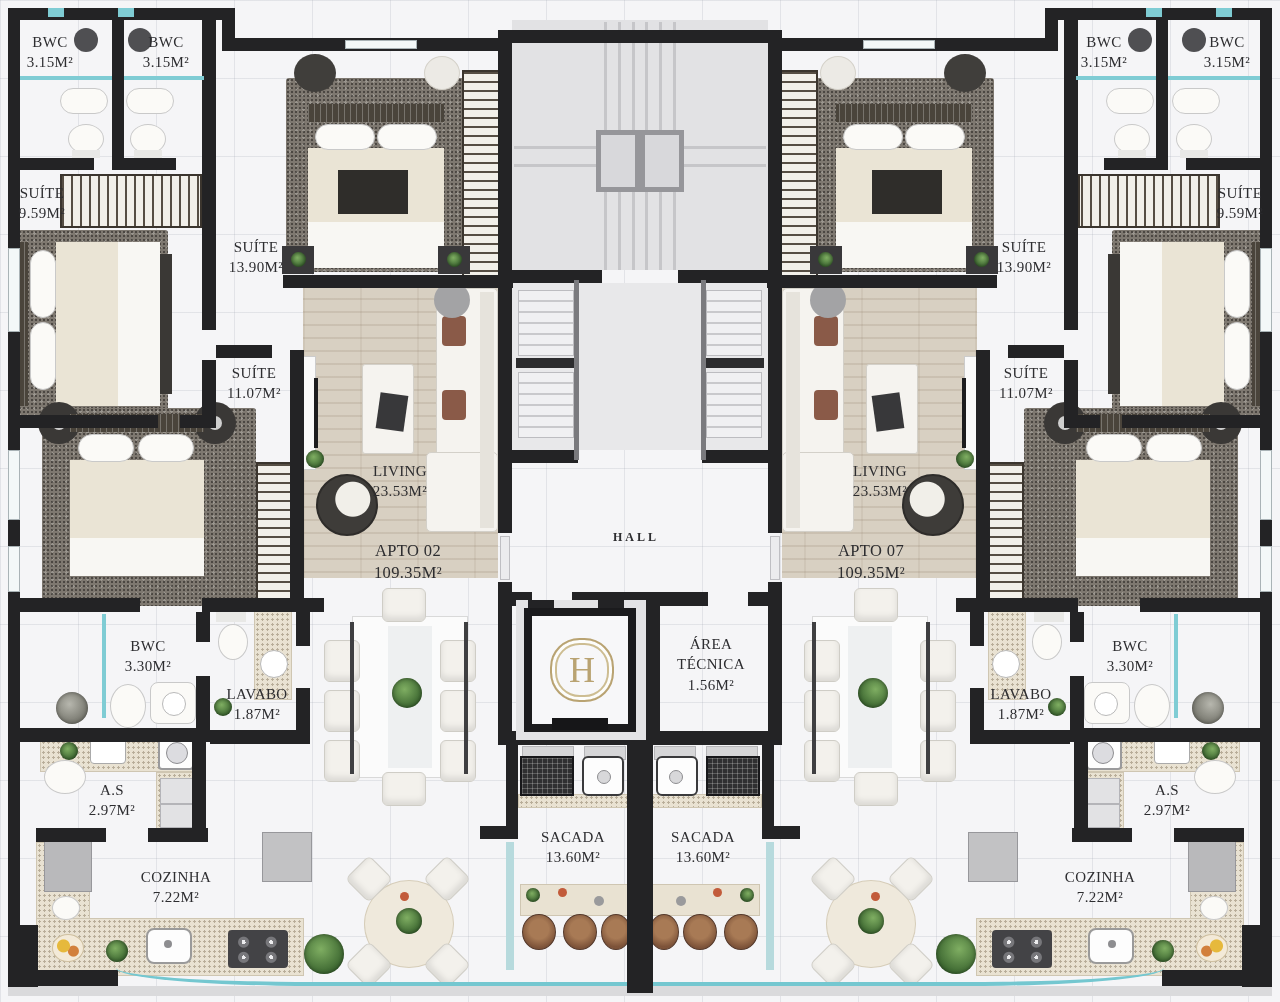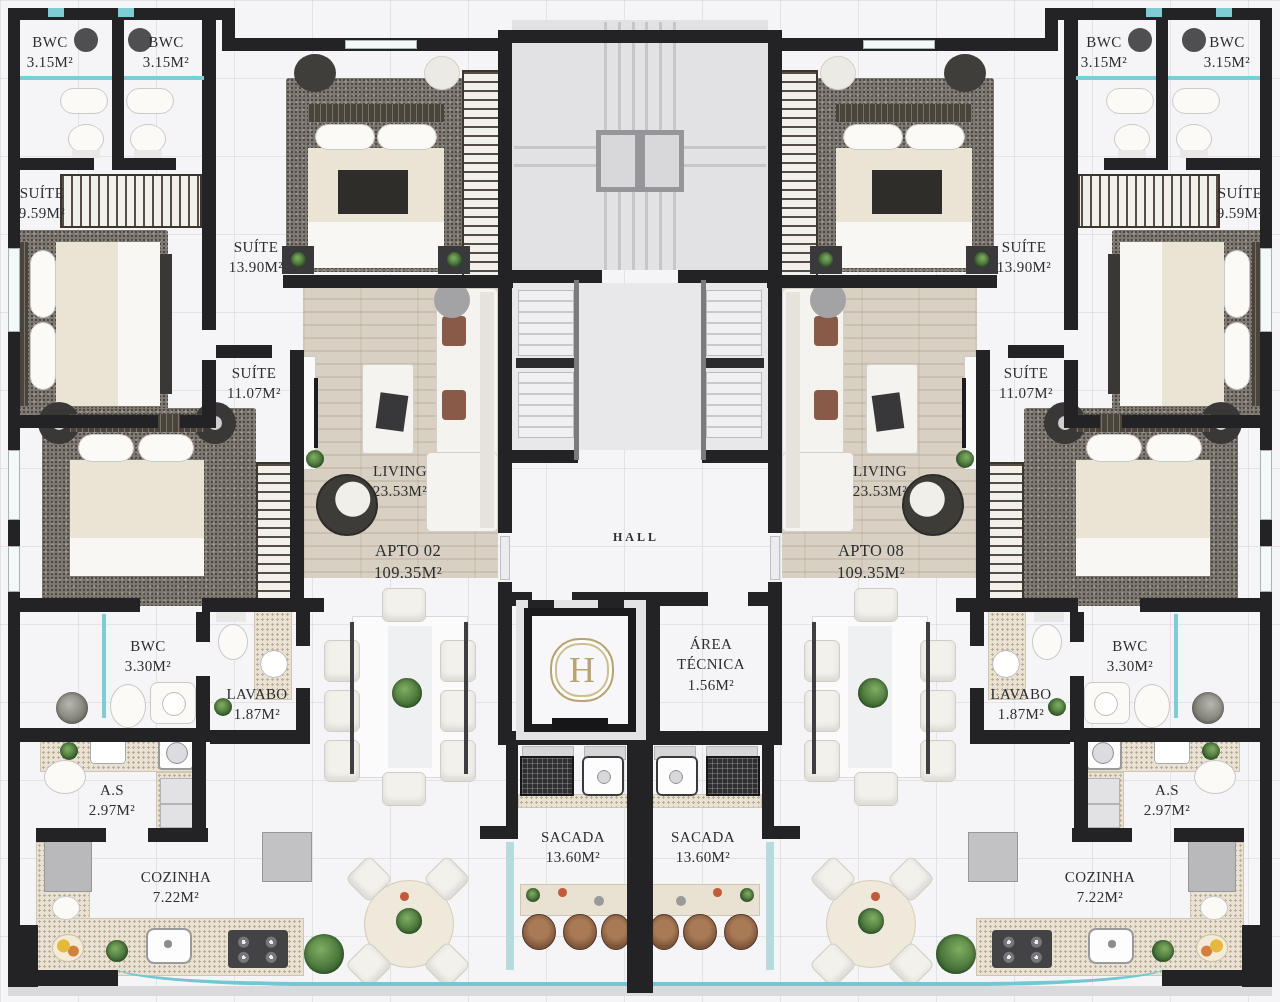--- a/index.html
+++ b/index.html
@@ -534,21 +534,21 @@
       </div>
     <div class="lbl" style="left:1026px;top:383px">
         <span>SUÍTE</span>
         <span>11.07M²</span>
       </div>
     <div class="lbl" style="left:880px;top:481px">
         <span>LIVING</span>
         <span>23.53M²</span>
       </div>
     <div class="lbl big" style="left:871px;top:562px">
-        <span>APTO 08</span>
+        <span>APTO 07</span>
         <span>109.35M²</span>
       </div>
     <div class="lbl" style="left:1130px;top:656px">
         <span>BWC</span>
         <span>3.30M²</span>
       </div>
     <div class="lbl" style="left:1021px;top:704px">
         <span>LAVABO</span>
         <span>1.87M²</span>
       </div>

